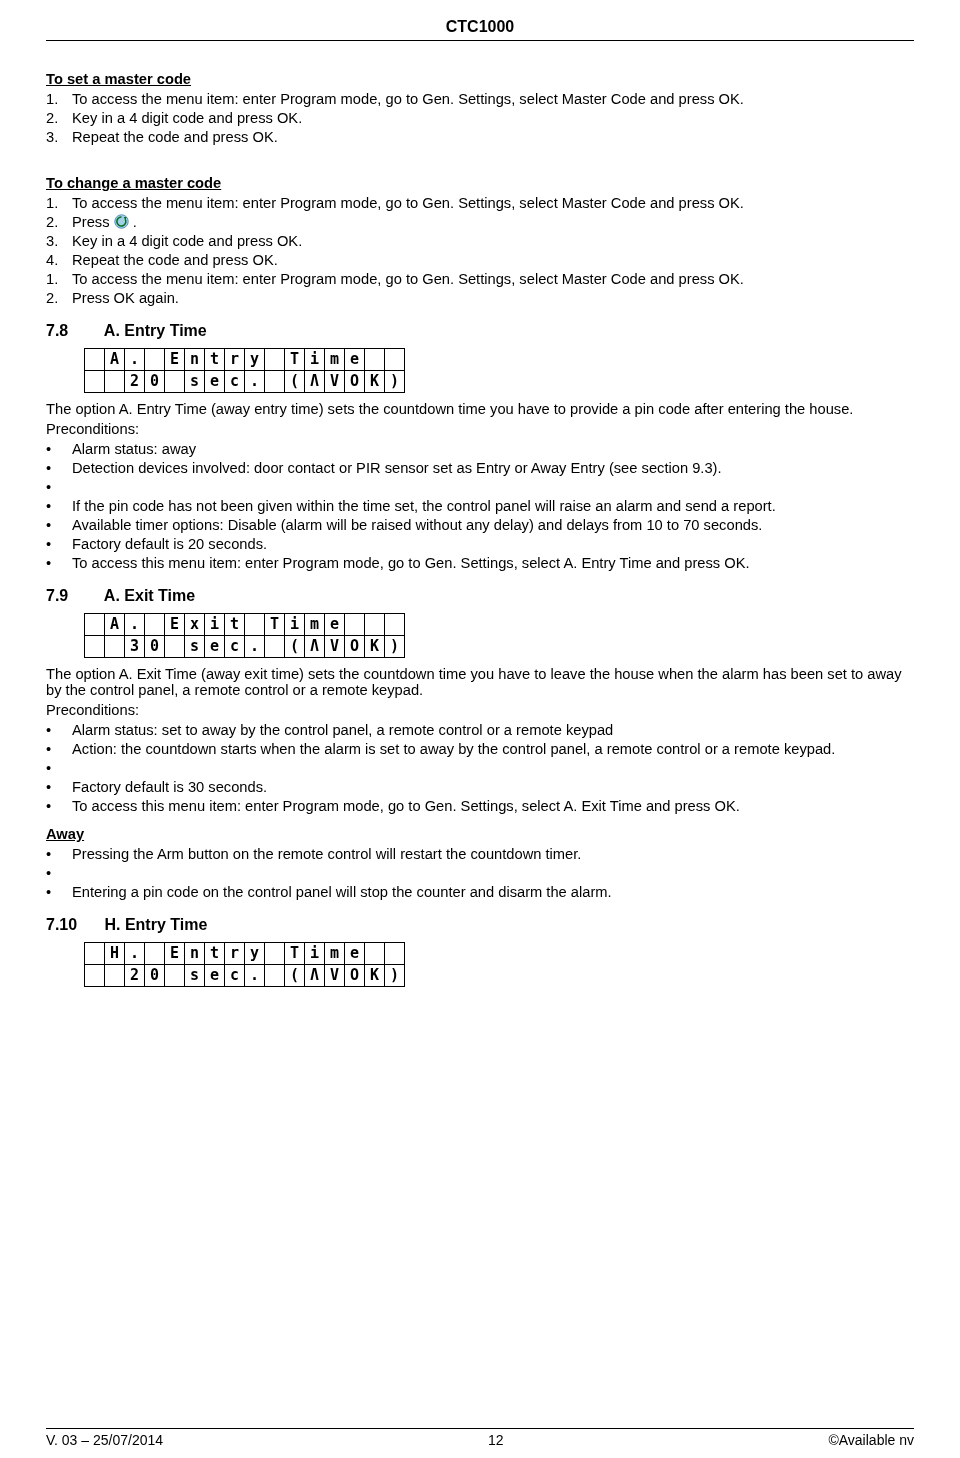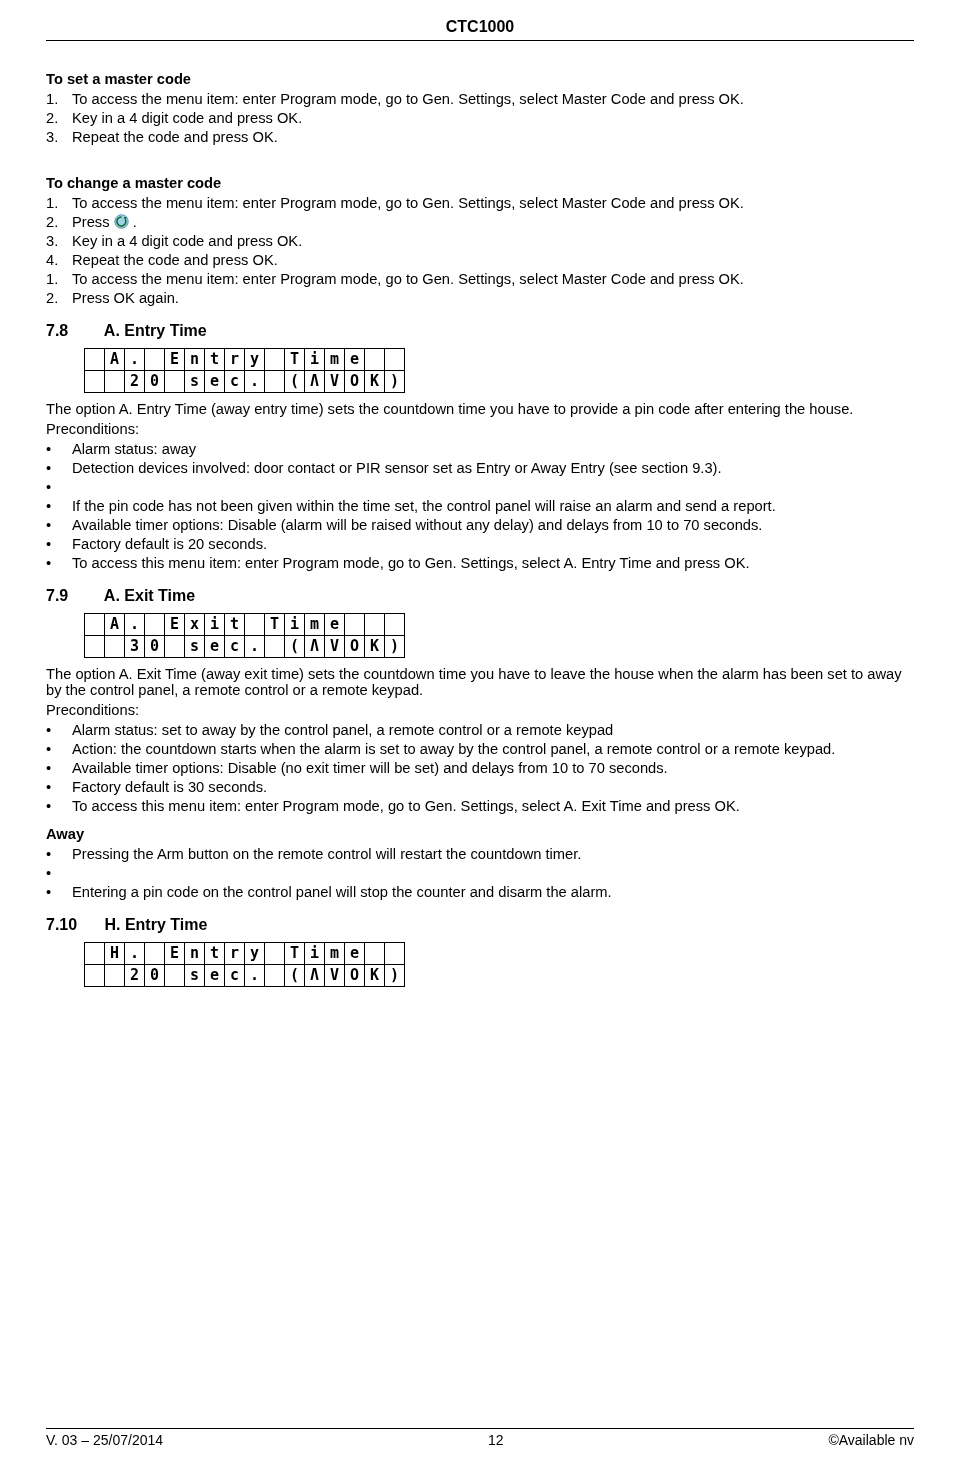--- a/index.html
+++ b/index.html
@@ -25,20 +25,21 @@
   }
   .hr{
     border:none;
     border-top:1.5px solid #000;
     margin:0;
   }
   .sec-title{
     font-weight:bold;
     margin-top:30px;
     margin-bottom:4px;
+    text-decoration:underline;
   }
   .num-line{
     display:flex;
     margin:3px 0;
   }
   .num{
     width:26px;
     flex:none;
     text-align:left;
   }
@@ -278,21 +279,20 @@
       <li class="bul-line">
         <span class="bul">•</span>
         <span>Alarm status: set to away by the control panel, a remote control or a remote keypad</span>
       </li>
       <li class="bul-line">
         <span class="bul">•</span>
         <span>Action: the countdown starts when the alarm is set to away by the control panel, a remote control or a remote keypad.</span>
       </li>
       <li class="bul-line">
         <span class="bul">•</span>
-        <span>Available timer options: Disable (no exit timer will be set) and delays from 10 to 70 seconds.</span>
       </li>
       <li class="bul-line">
         <span class="bul">•</span>
         <span>Factory default is 30 seconds.</span>
       </li>
       <li class="bul-line">
         <span class="bul">•</span>
         <span>To access this menu item: enter Program mode, go to Gen. Settings, select A. Exit Time and press OK.</span>
       </li>
     </ul>

